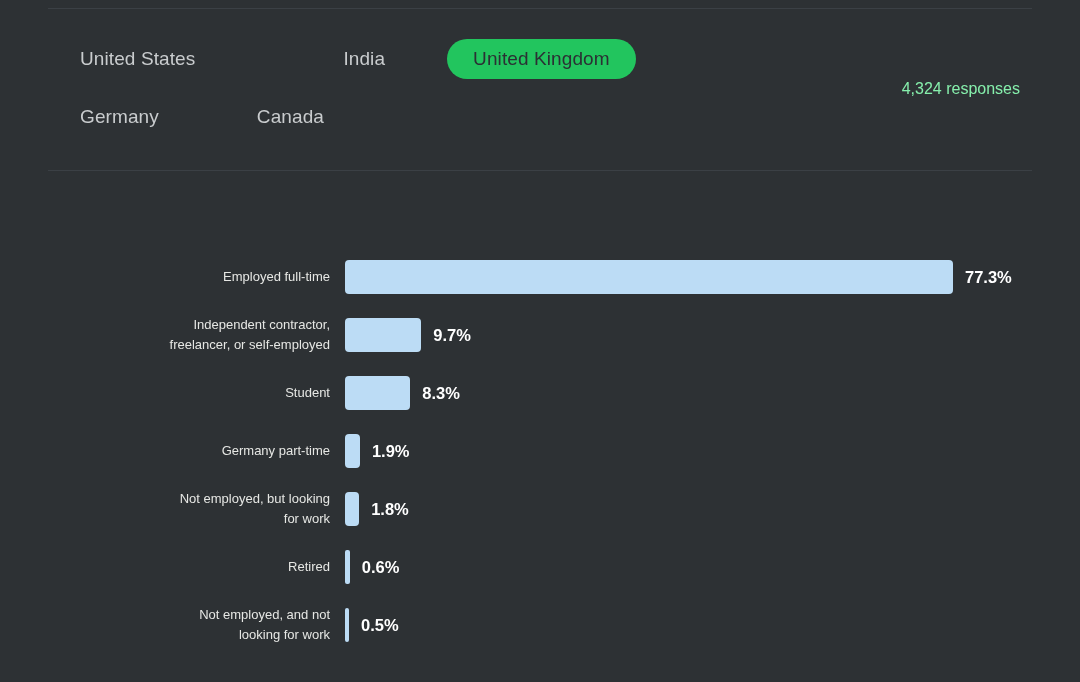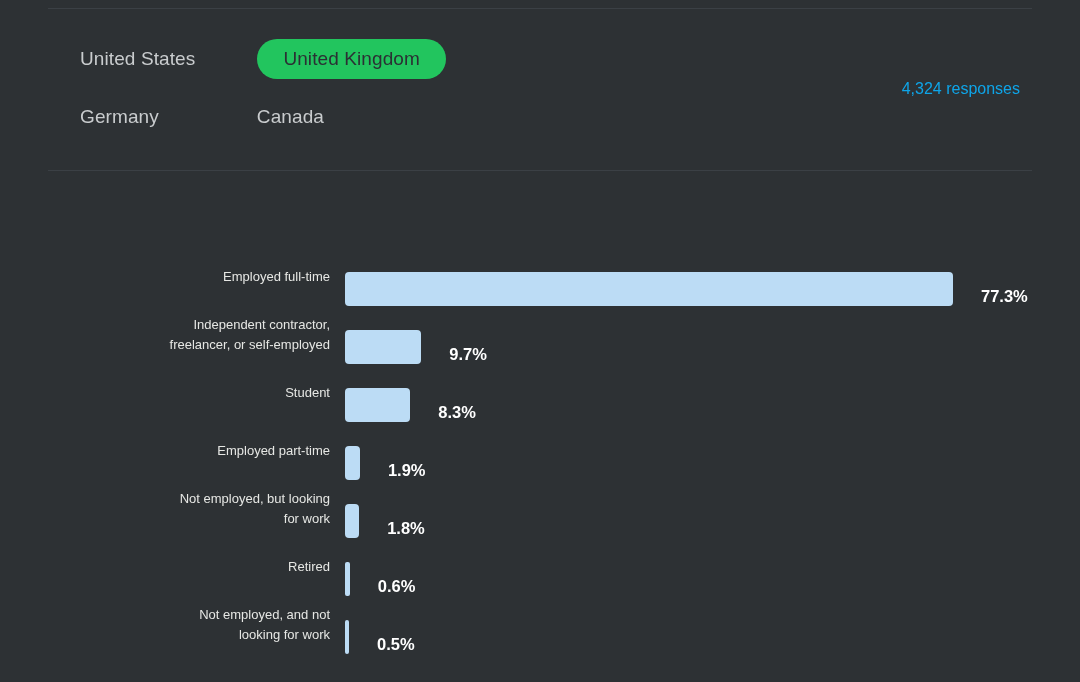--- a/index.html
+++ b/index.html
@@ -43,41 +43,41 @@
     border-radius:22px;
   }
   #ci-united-states { margin-left:0px; }
   #ci-india        { margin-left:116px; }
   #ci-united-kingdom { margin-left:46px; }
   #ci-germany      { margin-left:0px; }
   #ci-canada       { margin-left:66px; }
 
   #responses-count {
     position:absolute; right:60px; top:80px;
-    color:#0ea5e9; font-size:16px; white-space:nowrap;
+    color:#86efac; font-size:16px; white-space:nowrap;
   }
 
   
   #chart { position:absolute; left:0; top:248px; width:1080px; }
   .bar-row {
     position:relative;
     height:58px;
     display:flex;
     align-items:center;
   }
   .bar-label {
     width:345px;
     text-align:right;
     padding-right:15px;
     color:#e6e7e4;
     font-size:13px;
     line-height:20px;
     white-space:pre-line;
   }
-  .bar-track { position:relative; flex:1; height:100%; display:flex; align-items:flex-end;gap:16px; }
+  .bar-track { position:relative; flex:1; height:100%; display:flex; align-items:center; }
   .bar-fill {
     height:34px;
     background:#bcdcf5;
     border-radius:4px;
     min-width:4px;
   }
   .bar-value {
     margin-left:12px;
     color:#ffffff;
     font-size:16.5px;
@@ -88,20 +88,21 @@
 </head>
 <body>
 
 <div id="root">
 
   <div class="divider" id="divider-top"></div>
 
   <div id="country-nav">
     <div class="country-row">
       <button class="country-item" id="ci-united-states">United States</button>
+      <button class="country-item" id="ci-india">India</button>
       <button class="country-item active" id="ci-united-kingdom">United Kingdom</button>
     </div>
     <div class="country-row">
       <button class="country-item" id="ci-germany">Germany</button>
       <button class="country-item" id="ci-canada">Canada</button>
     </div>
   </div>
 
   <div id="responses-count">4,324 responses</div>
 
@@ -124,21 +125,21 @@
         </div>
       </div>
       <div class="bar-row">
         <div class="bar-label">Student</div>
         <div class="bar-track">
           <div class="bar-fill" style="width: 65.2833px; background: rgb(188, 220, 245);"></div>
           <div class="bar-value">8.3%</div>
         </div>
       </div>
       <div class="bar-row">
-        <div class="bar-label">Employed part-time</div>
+        <div class="bar-label">Germany part-time</div>
         <div class="bar-track">
           <div class="bar-fill" style="width: 14.9444px; background: rgb(188, 220, 245);"></div>
           <div class="bar-value">1.9%</div>
         </div>
       </div>
       <div class="bar-row">
         <div class="bar-label">Not employed, but looking
 for work</div>
         <div class="bar-track">
           <div class="bar-fill" style="width: 14.1578px; background: rgb(188, 220, 245);"></div>

